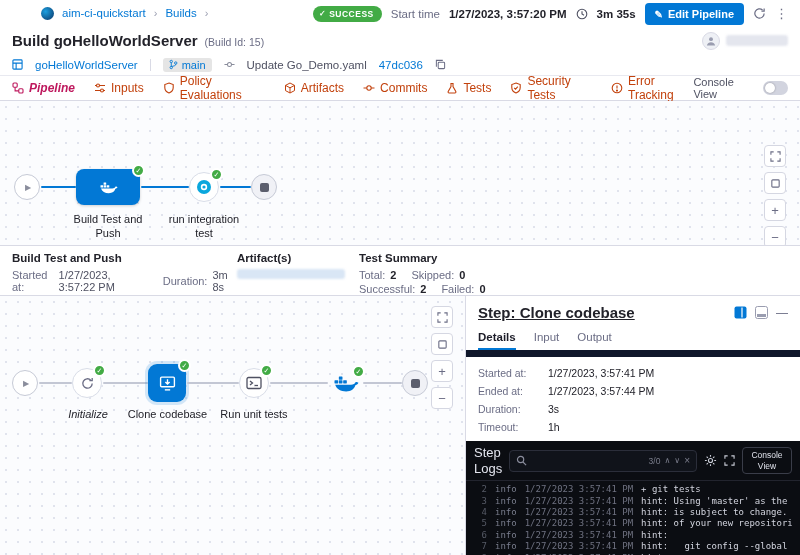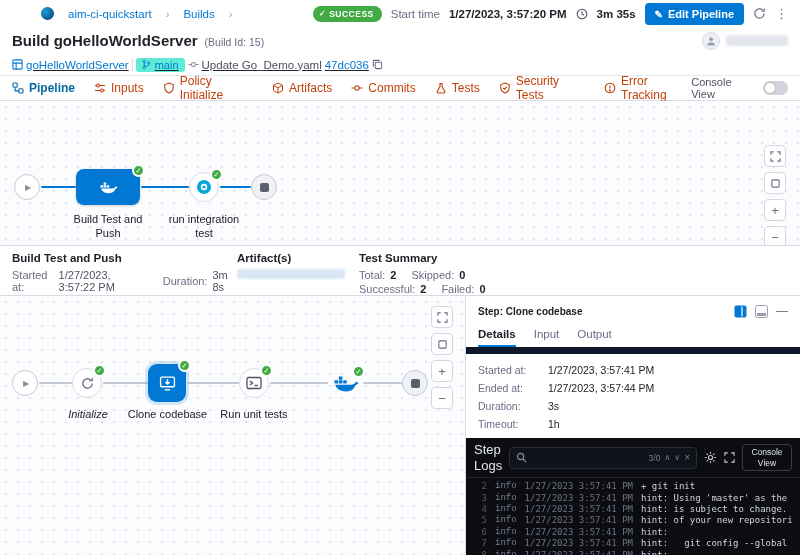--- a/index.html
+++ b/index.html
@@ -2,21 +2,21 @@
 <html><head>
 <meta charset="utf-8">
 <style>
   * { margin:0; padding:0; box-sizing:border-box; }
   html,body { width:800px; height:555px; overflow:hidden; }
   body { font-family:"Liberation Sans", sans-serif; color:#22222a; background:#fff; }
   .app { width:800px; height:555px; display:flex; flex-direction:column; overflow:hidden; }
 
   
   .topbar { height:27px; flex:none; display:flex; align-items:center; justify-content:space-between; padding:0 12px; }
-  .crumbs { display:flex; align-items:center; gap:14px; font-size:11.5px;padding-left:29px; }
+  .crumbs { display:flex; gap:8px; font-size:11.5px;padding-left:29px; }
   .proj-icon { width:13px; height:13px; border-radius:50%; background:radial-gradient(circle at 35% 35%, #1b9fe0, #0a3364); display:inline-block; }
   .crumbs a { color:#0278d5; text-decoration:none; cursor:pointer; }
   .crumb-sep::before { content:"›"; color:#9a9db0; font-size:11px; }
   .top-right { display:flex; align-items:center; gap:9px; font-size:11.5px; }
   .badge-success { background:#42ab45; color:#fff; font-size:8.5px; font-weight:700; letter-spacing:.5px; border-radius:9px; padding:3px 8px 3px 6px; display:flex; align-items:center; gap:3px; }
   .badge-success::before { content:"✓"; font-size:8px; }
   .muted { color:#6b6d85; }
   .val { color:#22222a; }
   .strongval { color:#22222a; font-weight:600; }
   .btn-primary { background:#0278d5; color:#fff; border:none; border-radius:4px; font-size:11px; font-weight:600; height:22px; padding:0 10px; display:flex; align-items:center; gap:5px; cursor:pointer; font-family:inherit; }
@@ -29,31 +29,31 @@
   .titlebar { height:27px; flex:none; display:flex; align-items:center; justify-content:space-between; padding:0 12px; }
   .title-left { display:flex; align-items:baseline; gap:7px; }
   h1 { font-size:15px; font-weight:700; }
   .buildid { font-size:10.5px; color:#6b6d85; }
   .title-right { display:flex; align-items:center; gap:6px; }
   .avatar { width:18px; height:18px; border-radius:50%; background:#eef0f5; border:1px solid #d9dae5; display:flex; align-items:center; justify-content:center; }
   .blur-blob { background:#e4e6ee; border-radius:3px; filter:blur(1px); }
   .email-blob { width:62px; height:11px; }
 
   
-  .repobar { height:22px; flex:none; display:flex; align-items:center; gap:3px; padding:0 12px; border-bottom:1px solid #e8e9f0; font-size:11.5px;text-decoration:underline; }
+  .repobar { height:22px; flex:none; display:flex; align-items:center; gap:12px; padding:0 12px; border-bottom:1px solid #e8e9f0; font-size:11.5px; }
   .repobar a { color:#0278d5; text-decoration:none; cursor:pointer; }
   .vdiv { width:1px; height:12px; background:#d9dae5; }
-  .branch-chip { display:flex; align-items:center; gap:4px; background:#5eead4; border-radius:3px; padding:1px 6px; color:#0278d5; font-size:11px; cursor:pointer; }
+  .branch-chip { display:flex; align-items:center; gap:4px; background:#e5e5e5; border-radius:3px; padding:1px 6px; color:#0278d5; font-size:11px; cursor:pointer; }
   .commit-msg { color:#4f5162; }
 
   
   .tabbar { height:25px; flex:none; display:flex; align-items:stretch; padding:0 12px; border-bottom:1px solid #d9dae5; justify-content:space-between; }
   .tabs { display:flex; gap:19px; }
   .tab { display:flex; align-items:center; gap:5px; font-size:12px; color:#c2410c; cursor:pointer; }
-  .tab.active { color:#0369a1; font-weight:700; }
+  .tab.active { color:#be185d; font-weight:700;font-style:italic; }
   .tab svg { flex:none; }
   .consoleview { display:flex; align-items:center; gap:6px; font-size:11px; color:#4f5162; }
   .switch { width:26px; height:14px; border-radius:8px; background:#d2d4df; position:relative; cursor:pointer; }
   .switch::after { content:""; position:absolute; left:2px; top:2px; width:10px; height:10px; border-radius:50%; background:#fff; box-shadow:0 0 2px rgba(0,0,0,.35); }
 
   
   .canvas { position:relative; background-color:#fbfcfe; background-image:radial-gradient(circle,#e0e3ed 1px,transparent 1.2px); background-size:12px 12px; overflow:hidden; }
   #canvas1 { height:145px; flex:none; border-bottom:1px solid #d9dae5; }
   .lower { flex:1; min-height:0; display:flex; }
   #canvas2 { flex:1; min-width:0; }
@@ -117,21 +117,21 @@
   .subrow { display:flex; gap:5px; align-items:center; color:#6b6d85; }
   .subrow .val { color:#4f5162; }
   .dur-gap { margin-left:8px; }
   .artifact-blob { width:108px; height:10px; background:#d9e6f5; }
   .metrics-line { display:flex; gap:5px; margin-bottom:2px; }
   .metrics-line .mval { font-weight:700; color:#22222a; margin-right:10px; }
 
   
   .right-panel { width:335px; flex:none; border-left:1px solid #d9dae5; background:#fff; display:flex; flex-direction:column; min-height:0; }
   .rp-header { flex:none; display:flex; align-items:center; justify-content:space-between; padding:8px 12px 6px 12px; }
-  .rp-title { font-size:10px; font-weight:700; }
+  .rp-title { font-size:15px; font-weight:700;text-decoration:underline; }
   .rp-icons { display:flex; align-items:center; gap:8px; }
   .rp-minus { color:#6b6d85; font-size:12px; cursor:pointer; }
   .rp-minus::before { content:"—"; }
   .rp-tabs { flex:none; display:flex; gap:18px; padding:0 12px; border-bottom:7px solid #0f172a; }
   .ptab { padding:4px 0 5px 0; font-size:11.5px; color:#6b6d85; cursor:pointer; border-bottom:2px solid transparent; }
   .ptab.active { color:#1c1c28; font-weight:700; border-bottom-color:#0278d5; }
   .rp-details { flex:none; padding:10px 12px 8px 12px; display:grid; grid-template-columns:70px 1fr; row-gap:6px; font-size:10.5px; }
   .d-label { color:#6b6d85; }
   .d-value { color:#22222a; }
 
@@ -143,21 +143,21 @@
   .log-search input { flex:1; min-width:0; background:transparent; border:none; outline:none; color:#e4e6ef; font-size:10px; font-family:inherit; }
   .counter { font-size:8.5px; color:#7b7e8c; white-space:nowrap; }
   .navup,.navdn,.closex { color:#7b7e8c; font-size:8px; cursor:pointer; line-height:1; }
   .navup::before { content:"∧"; }
   .navdn::before { content:"∨"; }
   .closex::before { content:"×"; font-size:10px; }
   .log-btn { flex:none; border:1px solid #3a3d49; border-radius:4px; color:#dfe1ea; font-size:8.5px; padding:2px 5px; width:50px; text-align:center; line-height:1.25; cursor:pointer; }
   .log-body { flex:1; min-height:0; overflow:hidden; padding:3px 8px; font-family:"DejaVu Sans Mono", monospace; font-size:9px; line-height:11.4px; }
   .logrow { display:flex; gap:8px; white-space:pre; overflow:hidden; }
   .ln { flex:none; width:13px; text-align:right; color:#565a66; }
-  .lv { flex:none; color:#7a7e8e;font-family:Liberation Mono, monospace; }
+  .lv { flex:none; color:#7a7e8e; }
   .lt { flex:none; color:#6e7180; }
   .lx { color:#d3d5df; }
 </style>
 </head>
 <body>
 
 <div class="app">
 
   <div class="topbar">
     <div class="crumbs">
@@ -275,21 +275,21 @@
               <circle cx="4" cy="3.5" r="1.5" fill="#fff"></circle>
               <circle cx="8" cy="8.5" r="1.5" fill="#fff"></circle>
             </g>
           </svg>
         <span>Inputs</span>
       </div>
       <div class="tab">
         <svg viewBox="0 0 12 12" width="12" height="12">
             <path d="M6 1l4.2 1.6v3c0 2.8-1.9 4.6-4.2 5.4C3.7 10.2 1.8 8.4 1.8 5.6v-3z" fill="none" stroke="currentColor" stroke-width="1.1"></path>
           </svg>
-        <span>Policy Initialize</span>
+        <span>Policy Evaluations</span>
       </div>
       <div class="tab">
         <svg viewBox="0 0 12 12" width="12" height="12">
             <g fill="none" stroke="currentColor" stroke-width="1">
               <path d="M6 1l4.5 2.4v5.2L6 11 1.5 8.6V3.4z"></path>
               <path d="M1.5 3.4L6 5.8l4.5-2.4M6 5.8V11"></path>
             </g>
           </svg>
         <span>Artifacts</span>
       </div>
@@ -545,21 +545,21 @@
           <span class="iconbtn">
             <svg viewBox="0 0 12 12" width="11" height="11">
                 <g fill="none" stroke="#c9ccd6" stroke-width="1.2">
                   <path d="M1 4V1h3M8 1h3v3M11 8v3H8M4 11H1V8"></path>
                 </g>
               </svg>
           </span>
           <span class="log-btn">Console View</span>
         </div>
         <div class="log-body">
-          <div class="logrow"><span class="ln">2</span><span class="lv">info</span><span class="lt">1/27/2023 3:57:41 PM</span><span class="lx">+ git init</span></div>
+          <div class="logrow"><span class="ln">2</span><span class="lv">info</span><span class="lt">1/27/2023 3:57:41 PM</span><span class="lx">+ git tests</span></div>
           <div class="logrow"><span class="ln">3</span><span class="lv">info</span><span class="lt">1/27/2023 3:57:41 PM</span><span class="lx">hint: Using 'master' as the name for th</span></div>
           <div class="logrow"><span class="ln">4</span><span class="lv">info</span><span class="lt">1/27/2023 3:57:41 PM</span><span class="lx">hint: is subject to change. To configu</span></div>
           <div class="logrow"><span class="ln">5</span><span class="lv">info</span><span class="lt">1/27/2023 3:57:41 PM</span><span class="lx">hint: of your new repositories, which w</span></div>
           <div class="logrow"><span class="ln">6</span><span class="lv">info</span><span class="lt">1/27/2023 3:57:41 PM</span><span class="lx">hint:</span></div>
           <div class="logrow"><span class="ln">7</span><span class="lv">info</span><span class="lt">1/27/2023 3:57:41 PM</span><span class="lx">hint:   git config --global init.defaul</span></div>
           <div class="logrow"><span class="ln">8</span><span class="lv">info</span><span class="lt">1/27/2023 3:57:41 PM</span><span class="lx">hint:</span></div>
           <div class="logrow"><span class="ln">9</span><span class="lv">info</span><span class="lt">1/27/2023 3:57:41 PM</span><span class="lx">hint: Names commonly chosen instead of</span></div>
 
         </div>
       </div>

